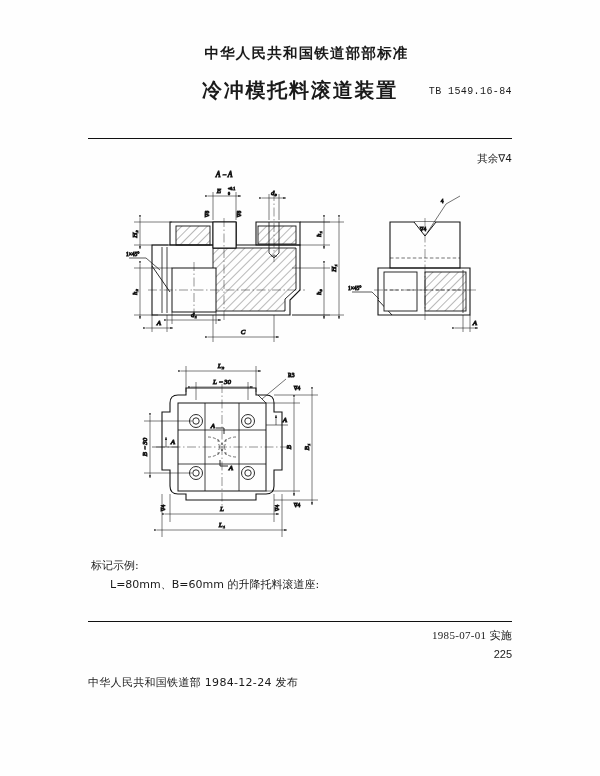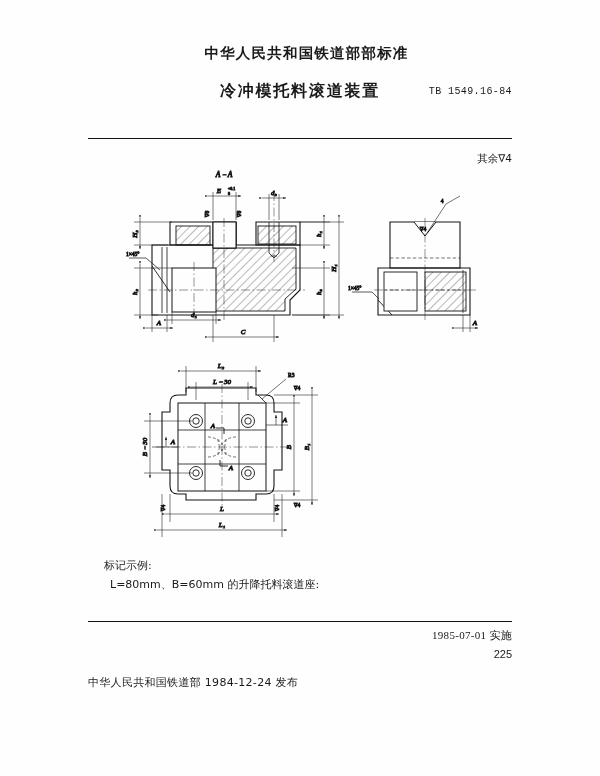--- a/index.html
+++ b/index.html
@@ -36,21 +36,21 @@
     padding-left: 13px;
   }
   .hdr-title-block {
     position: absolute;
     left: 150px;
     top: 78px;
     width: 300px;
     text-align: center;
   }
   .hdr-title1, .hdr-title2 {
-    font-size: 16px;
+    font-size: 20px;
     font-weight: bold;
     letter-spacing: 1.8px;
     line-height: 25px;
     font-family: "DejaVu Sans", "Liberation Sans", sans-serif;
   }
   .hdr-code {
     position: absolute;
     right: 88px;
     top: 86px;
     font-size: 10px;
@@ -87,21 +87,21 @@
 
   
   .mark-block {
     position: absolute;
     left: 88px;
     top: 556px;
     font-size: 11px;
     font-family: "DejaVu Sans", "Liberation Sans", sans-serif;
     line-height: 19px;
   }
-  .mark-l1 { margin-left: 16px; }
+  .mark-l1 { margin-left: 3px; }
   .mark-l2 { margin-left: 22px; }
   .mark-l3 { margin-left: 52px; letter-spacing: 0.5px; }
 
   
   .rule-bot {
     position: absolute;
     left: 88px;
     right: 88px;
     top: 621px;
     height: 0;

